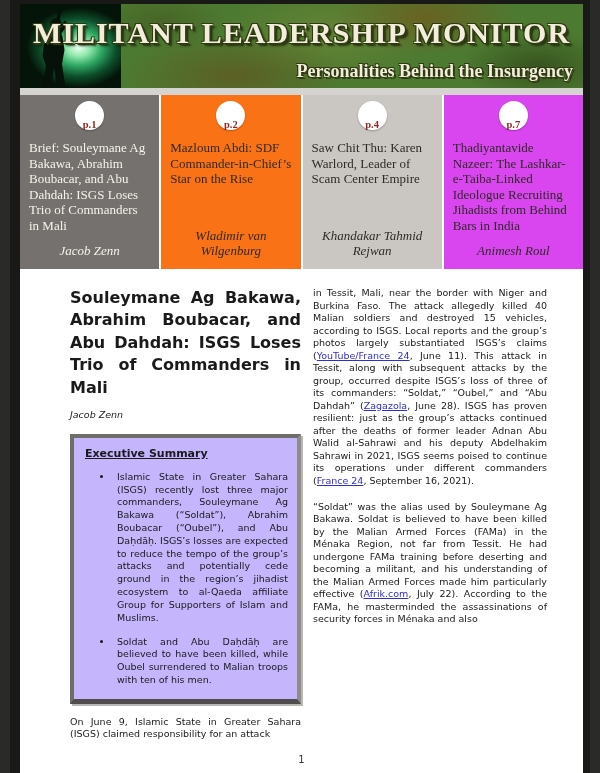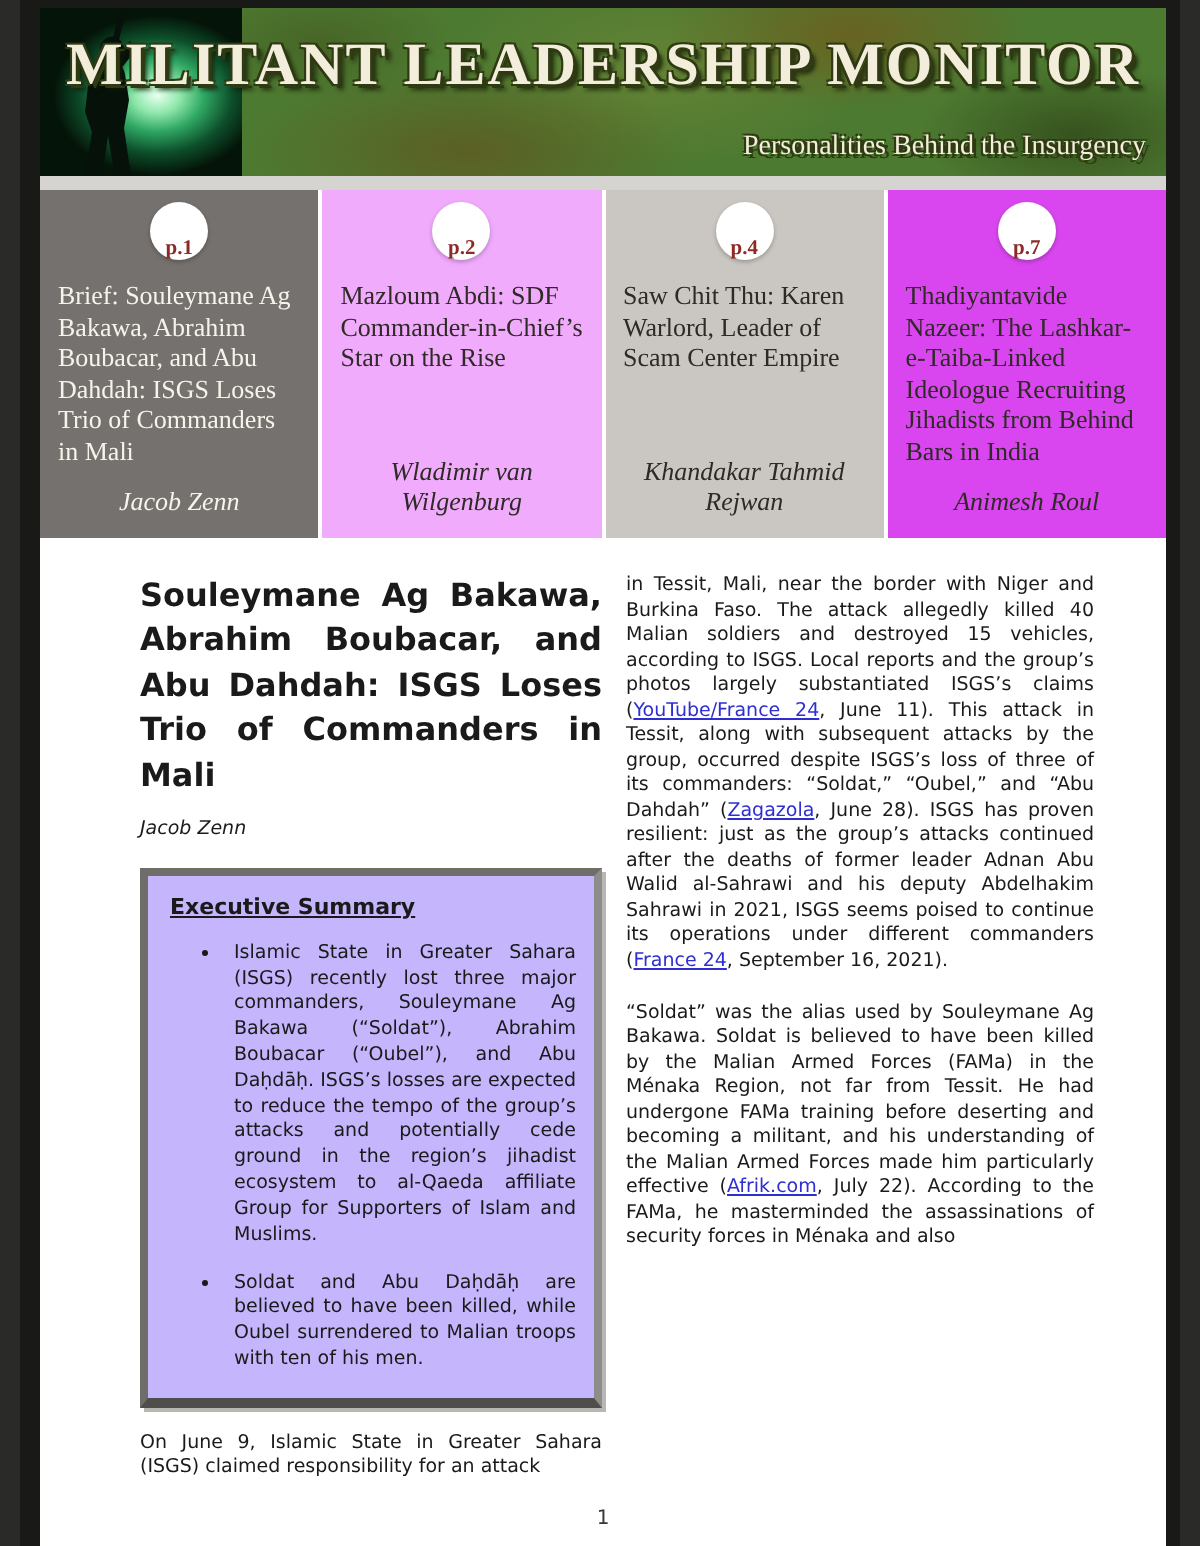--- a/index.html
+++ b/index.html
@@ -31,33 +31,33 @@
   .banner-left svg{position:absolute;left:0;top:0;width:101px;height:84px;}
   .banner-text{position:absolute;left:0;top:0;width:100%;height:100%;}
   .banner-title{
     position:absolute;top:12px;left:0;width:100%;text-align:center;
     font-size:30px;font-weight:bold;letter-spacing:1px;color:#f3eedb;
     text-shadow:2px 2px 0 #2f3a12,-1px -1px 0 #2f3a12,1px -1px 0 #2f3a12,-1px 1px 0 #2f3a12,3px 3px 2px rgba(20,26,8,.8);
     white-space:nowrap;
   }
   .banner-subtitle{
     position:absolute;bottom:6px;right:10px;
-    font-size:14px;font-weight:normal;color:#f3eedb;
+    font-size:18px;font-weight:bold;color:#f3eedb;
     text-shadow:2px 2px 0 #2f3a12,-1px -1px 0 #2f3a12,1px -1px 0 #2f3a12,-1px 1px 0 #2f3a12;
     white-space:nowrap;
     text-align:right;
   }
   
   .divider{height:7px;flex:0 0 7px;background:#d6d4d0;}
   
   .toc{height:174px;flex:0 0 174px;display:flex;background:#fff;}
   .toc-col{flex:1 1 0;margin-right:2px;display:flex;flex-direction:column;align-items:center;padding:6px 9px 8px 9px;}
   .toc-col:last-child{margin-right:0;}
   .col-1{background:#75716e;color:#f6f3ea;}
-  .col-2{background:#f0abfc;color:#2f2a26;}
+  .col-2{background:#f97316;color:#2f2a26;}
   .col-3{background:#cac7c2;color:#2f2a26;}
   .col-4{background:#d946ef;color:#2f2a26;}
   .badge{
     width:29px;height:29px;border-radius:50%;background:#fff;
     display:flex;align-items:flex-end;justify-content:center;
     font-size:10.5px;font-weight:bold;color:#8e2a25;
     box-shadow:0 1px 2px rgba(0,0,0,.25);flex:0 0 29px;
   }
   .toc-title{align-self:stretch;margin-top:10px;font-size:13px;line-height:1.2;text-align:left;}
   .toc-author{margin-top:auto;font-style:italic;font-size:13px;line-height:1.15;text-align:center;padding-bottom:2px;}

